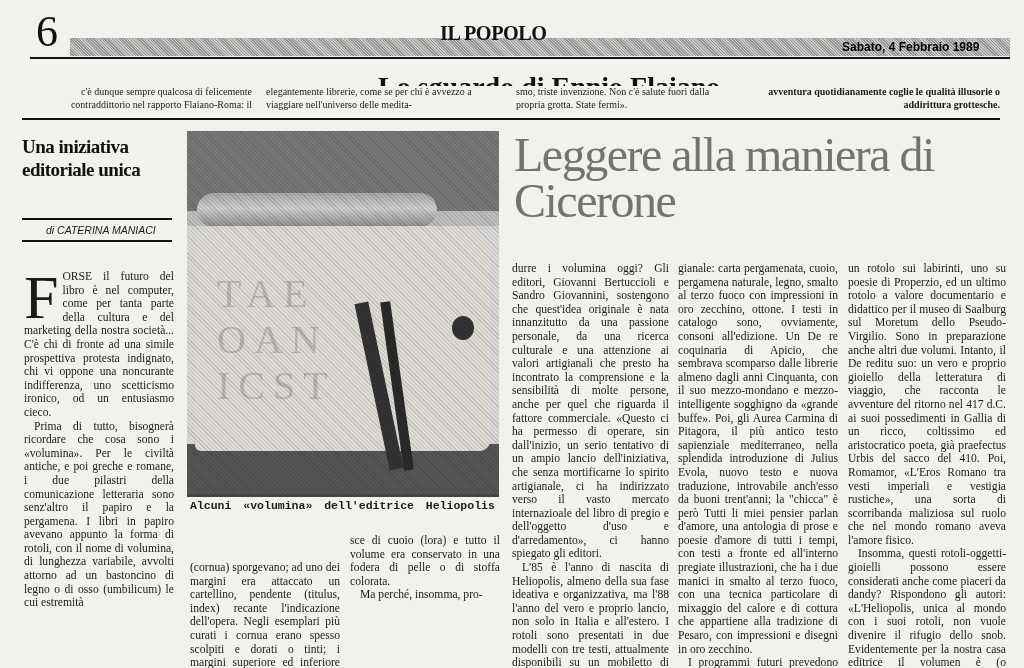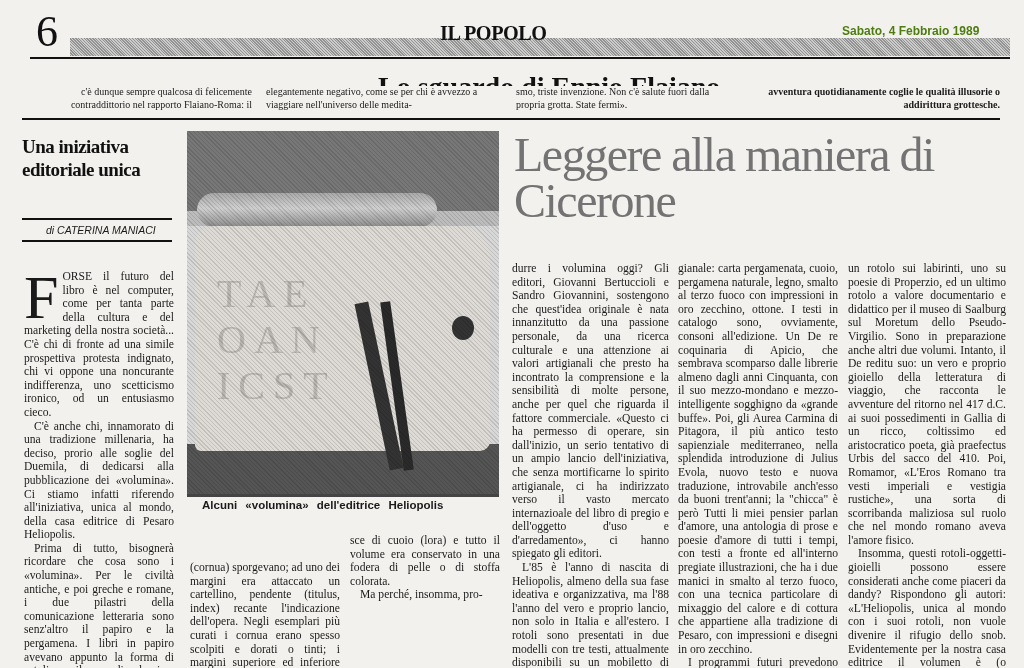--- a/index.html
+++ b/index.html
@@ -9,21 +9,21 @@
     font-family:"Liberation Serif", serif; color:#1a1a1a;
   }
   .abs { position:absolute; }
   
   .page-num { left:36px; top:10px; font-size:44px; line-height:44px; font-family:"Liberation Serif", serif; color:#111; }
   .banner { left:70px; top:38px; width:940px; height:18px;
     background: repeating-linear-gradient(45deg,#888 0 1px,#c8c8c8 1px 2px);
     opacity:.9; }
   .masthead { left:440px; top:20px; font-size:22px; font-weight:bold; letter-spacing:-0.5px;
     font-family:"Liberation Serif", serif; color:#111; transform:scaleX(0.92); transform-origin:left; }
-  .date { left:842px; top:24px; font-family:"Liberation Sans", sans-serif; font-size:12px; font-weight:bold; color:#4d7c0f;text-align:center; }
+  .date { left:842px; top:40px; font-family:"Liberation Sans", sans-serif; font-size:12px; font-weight:bold; color:#000000;text-align:center; }
   .rule { background:#111; }
   .ghost-head { left:378px; top:70px; font-size:28px; font-weight:bold; color:#111; height:16px; overflow:hidden; line-height:34px; }
   .strip-col { top:85px; font-size:10px; line-height:13px; width:232px; font-family:"Liberation Serif", serif; }
   
   .kicker { left:22px; top:135px; width:150px; font-size:19px; font-weight:bold; line-height:23px; letter-spacing:-0.5px; color:#111; }
   .byline { left:22px; top:224px; width:150px; font-family:"Liberation Sans", sans-serif; font-style:italic; font-size:10.5px;margin-left:24px; }
   .body { font-size:11.6px; line-height:13.6px; text-align:justify; font-family:"Liberation Serif", serif; }
   .body p { margin:0; text-indent:10px; }
   .body p.noind { text-indent:0; }
   .dropcap { float:left; font-size:62px; line-height:50px; margin:2px 4px 0 0; font-family:"Liberation Serif", serif; }
@@ -36,49 +36,48 @@
   .photo .dither { position:absolute; inset:0;
     background:repeating-linear-gradient(45deg, rgba(0,0,0,.12) 0 1px, rgba(255,255,255,0) 1px 3px); }
   .photo .scroll { position:absolute; left:10px; top:62px; width:240px; height:34px; border-radius:17px;
     background:linear-gradient(#a9a9a9,#cfcfcf 45%,#8c8c8c); }
   .photo .slab { position:absolute; left:8px; top:95px; width:295px; height:225px; border-radius:18px 30px 10px 6px;
     background:#dedbd6; }
   .photo .letters { position:absolute; left:30px; top:140px; font-size:40px; letter-spacing:8px; color:#b9b5af; line-height:46px; font-family:"Liberation Serif", serif; }
   .photo .rod { position:absolute; left:185px; top:170px; width:14px; height:170px; background:#333; transform:rotate(-12deg); }
   .photo .rod2 { position:absolute; left:205px; top:170px; width:10px; height:170px; background:#2a2a2a; transform:rotate(-8deg); }
   .photo .hole { position:absolute; left:265px; top:185px; width:22px; height:24px; border-radius:50%; background:#333; }
-  .caption { left:202px; top:499px; font-family:Liberation Sans, sans-serif; font-weight:bold; font-size:11.5px; word-spacing:5px;text-align:right; }
+  .caption { left:190px; top:499px; font-family:Liberation Mono, monospace; font-weight:bold; font-size:11.5px; word-spacing:5px;text-align:right; }
   
   .headline { left:514px; top:132px; width:470px; font-size:48px; line-height:46px; font-family:"Liberation Serif", serif; color:#737373; letter-spacing:-1.5px; }
   .col { width:160px; }
 </style>
 </head>
 <body>
 
 <div class="abs page-num">6</div>
 <div class="abs banner"></div>
 <div class="abs masthead">IL POPOLO</div>
 <div class="abs date">Sabato, 4 Febbraio 1989</div>
 <div class="abs rule" style="left:30px;top:57px;width:980px;height:2px;"></div>
 
 <div class="abs ghost-head">Lo sguardo di Ennio Flaiano</div>
 <div class="abs strip-col" style="left:22px;text-align:right;width:230px;">c'è dunque sempre qualcosa di felicemente contraddittorio nel rapporto Flaiano-Roma: il</div>
-<div class="abs strip-col" style="left:266px;width:230px;">elegantemente negativo, come se per chi è avvezzo a viaggiare nell'universo delle medita-</div>
+<div class="abs strip-col" style="left:266px;width:230px;">elegantemente librerie, come se per chi è avvezzo a viaggiare nell'universo delle medita-</div>
 <div class="abs strip-col" style="left:516px;width:210px;">smo, triste invenzione. Non c'è salute fuori dalla propria grotta. State fermi».</div>
 <div class="abs strip-col" style="left:760px;width:240px;font-weight:bold;text-align:right;">avventura quotidianamente coglie le qualità illusorie o addirittura grottesche.</div>
 <div class="abs rule" style="left:22px;top:118px;width:978px;height:2px;"></div>
 
 <div class="abs kicker">Una iniziativa editoriale unica</div>
 <div class="abs rule" style="left:22px;top:218px;width:150px;height:1.5px;"></div>
 <div class="abs byline">di CATERINA MANIACI</div>
 <div class="abs rule" style="left:22px;top:240px;width:150px;height:1.5px;"></div>
 
 <div class="abs body" style="left:24px;top:270px;width:150px;">
   <p class="noind"><span class="dropcap">F</span><span>ORSE il futuro del libro è nel computer, come per tanta parte della cultura e del marketing della nostra società... C'è chi di fronte ad una simile prospettiva protesta indignato, chi vi oppone una noncurante indifferenza, uno scetticismo ironico, od un entusiasmo cieco.</span></p>
-  <p>C'è anche chi, innamorato di una tradizione millenaria, ha deciso, prorio alle soglie del Duemila, di dedicarsi alla pubblicazione dei «volumina». Ci stiamo infatti riferendo all'iniziativa, unica al mondo, della casa editrice di Pesaro Heliopolis.</p>
   <p>Prima di tutto, bisognerà ricordare che cosa sono i «volumina». Per le civiltà antiche, e poi greche e romane, i due pilastri della comunicazione letteraria sono senz'altro il papiro e la pergamena. I libri in papiro avevano appunto la forma di rotoli, con il nome di volumina, di lunghezza variabile, avvolti attorno ad un bastoncino di legno o di osso (umbilicum) le cui estremità</p>
 </div>
 
 <div class="abs photo">
   <div class="scroll"></div>
   <div class="slab"></div>
   <div class="letters">TAE<br>OAN<br>ICST</div>
   <div class="rod"></div>
   <div class="rod2"></div>
   <div class="hole"></div>

